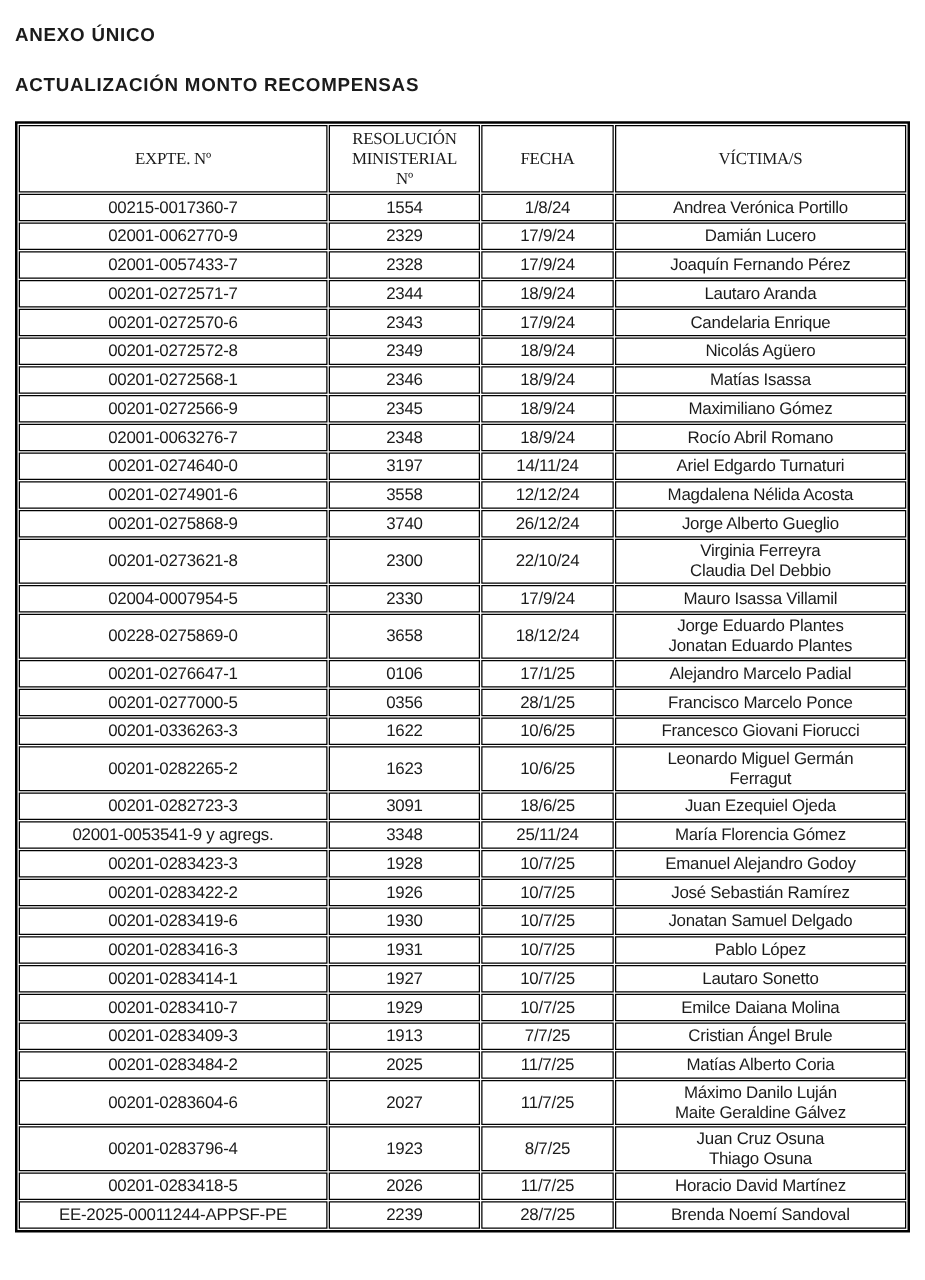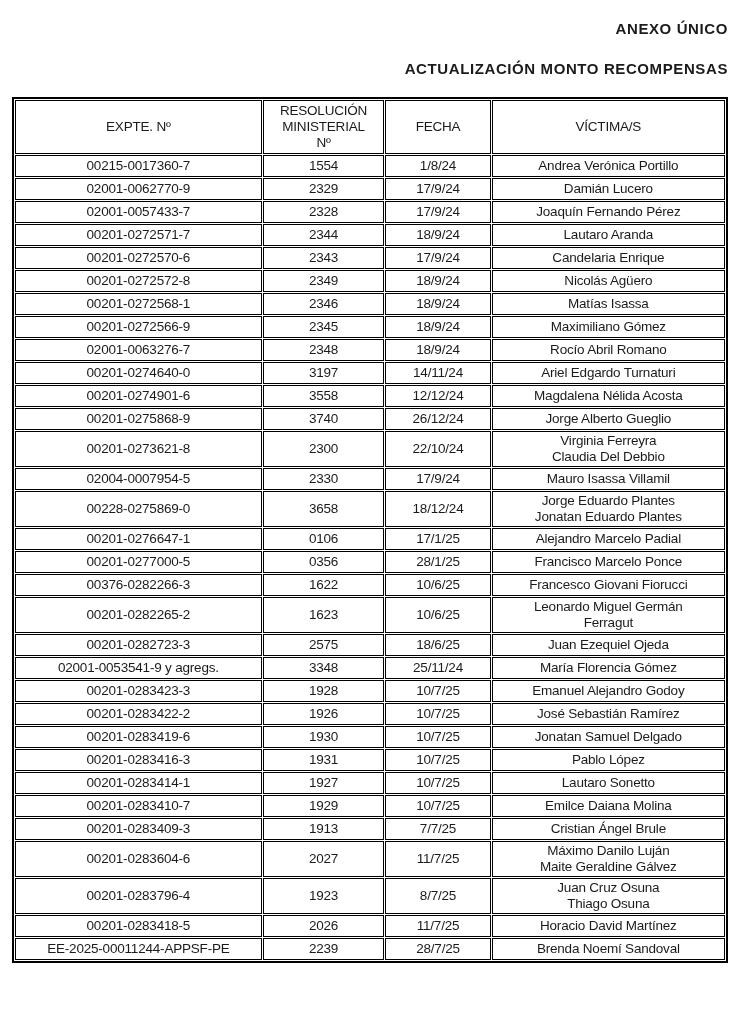--- a/index.html
+++ b/index.html
@@ -14,21 +14,21 @@
     color: #1b1b1b;
     overflow: hidden;
   }
   .page {
     box-sizing: border-box;
     width: 740px;
     height: 1024px;
     padding: 20px 12px 0 12px;
   }
   .doc-title {
-    text-align: right;
+    text-align: left;
     font-weight: 700;
     font-size: 15px;
     letter-spacing: 0.6px;
     line-height: 17px;
     margin: 0;
   }
   .doc-subtitle {
     margin-top: 23px;
   }
   table.rewards-table {
@@ -48,20 +48,21 @@
     vertical-align: middle;
     padding: 1px 3px;
     line-height: 16px;
     white-space: pre-line;
     overflow: hidden;
     letter-spacing: -0.2px;
   }
   .rewards-table th {
     font-weight: 400;
     height: 50px;
+    font-family: Liberation Serif, serif;
   }
   .rewards-table td {
     height: 18px;
   }
   .col-expte     { width: 34.9%; }
   .col-resolucion{ width: 17.2%; }
   .col-fecha     { width: 14.9%; }
   .col-victimas  { width: 33.0%; }
 </style>
 </head>
@@ -206,37 +207,37 @@
   </tr>
 
   <tr>
     <td>00201-0277000-5</td>
     <td>0356</td>
     <td>28/1/25</td>
     <td>Francisco Marcelo Ponce</td>
   </tr>
 
   <tr>
-    <td>00376-0282266-3</td>
+    <td>00201-0336263-3</td>
     <td>1622</td>
     <td>10/6/25</td>
     <td>Francesco Giovani Fiorucci</td>
   </tr>
 
   <tr>
     <td>00201-0282265-2</td>
     <td>1623</td>
     <td>10/6/25</td>
     <td>Leonardo Miguel Germán
 Ferragut</td>
   </tr>
 
   <tr>
     <td>00201-0282723-3</td>
-    <td>2575</td>
+    <td>3091</td>
     <td>18/6/25</td>
     <td>Juan Ezequiel Ojeda</td>
   </tr>
 
   <tr>
     <td>02001-0053541-9 y agregs.</td>
     <td>3348</td>
     <td>25/11/24</td>
     <td>María Florencia Gómez</td>
   </tr>
@@ -285,20 +286,26 @@
     <td>Emilce Daiana Molina</td>
   </tr>
 
   <tr>
     <td>00201-0283409-3</td>
     <td>1913</td>
     <td>7/7/25</td>
     <td>Cristian Ángel Brule</td>
   </tr>
 
+  <tr>
+    <td>00201-0283484-2</td>
+    <td>2025</td>
+    <td>11/7/25</td>
+    <td>Matías Alberto Coria</td>
+  </tr>
 
   <tr>
     <td>00201-0283604-6</td>
     <td>2027</td>
     <td>11/7/25</td>
     <td>Máximo Danilo Luján
 Maite Geraldine Gálvez</td>
   </tr>
 
   <tr>

